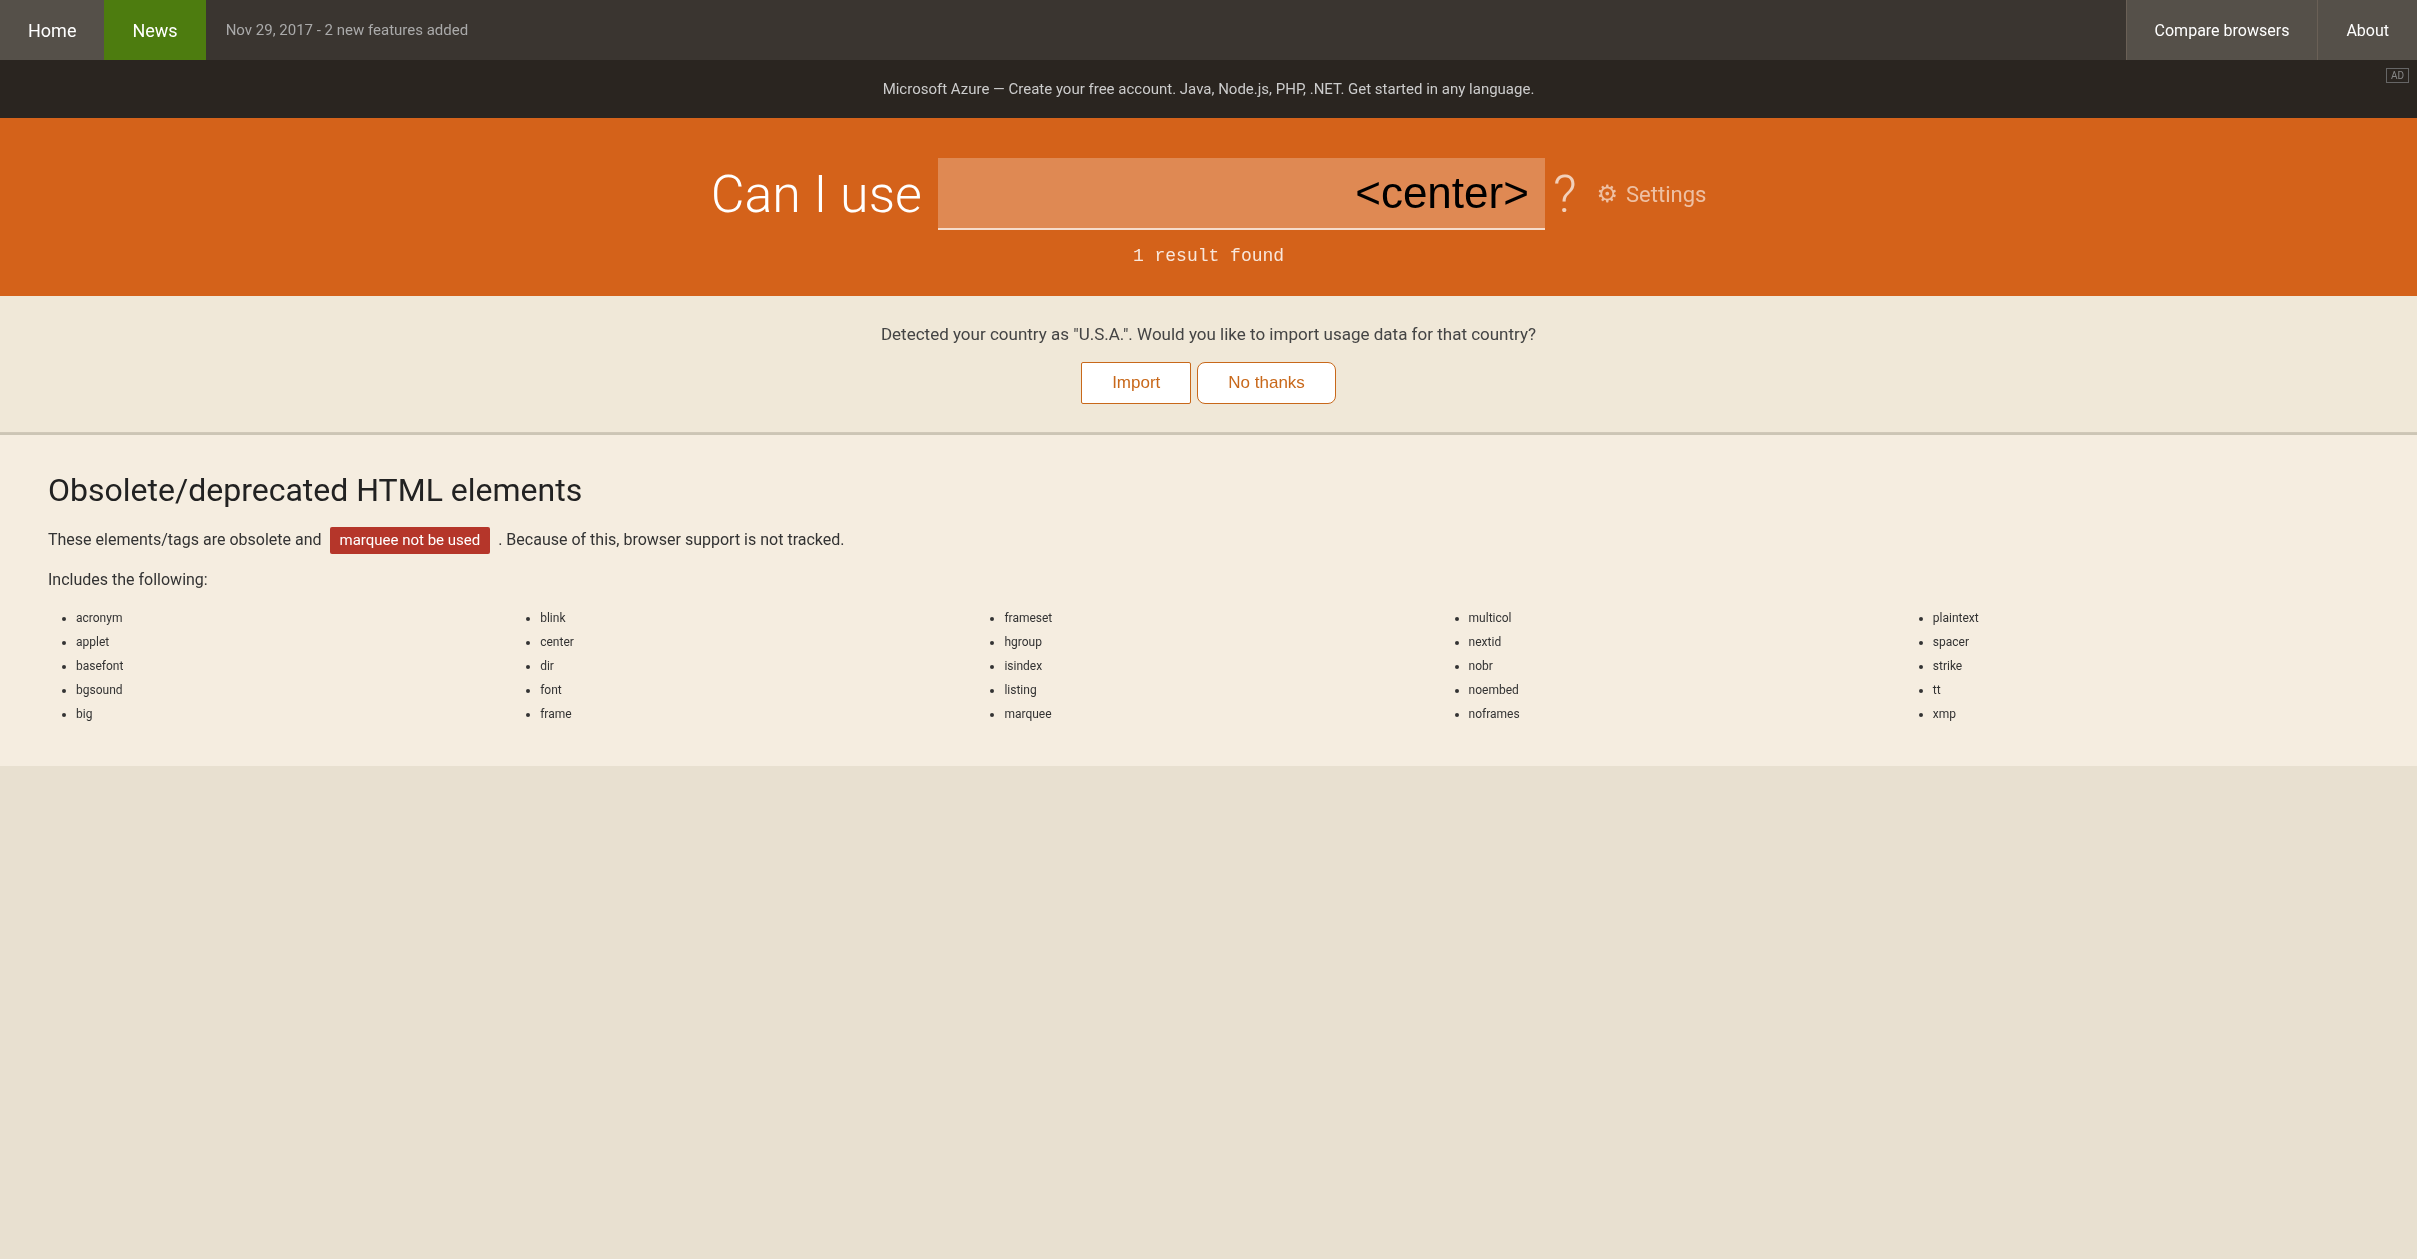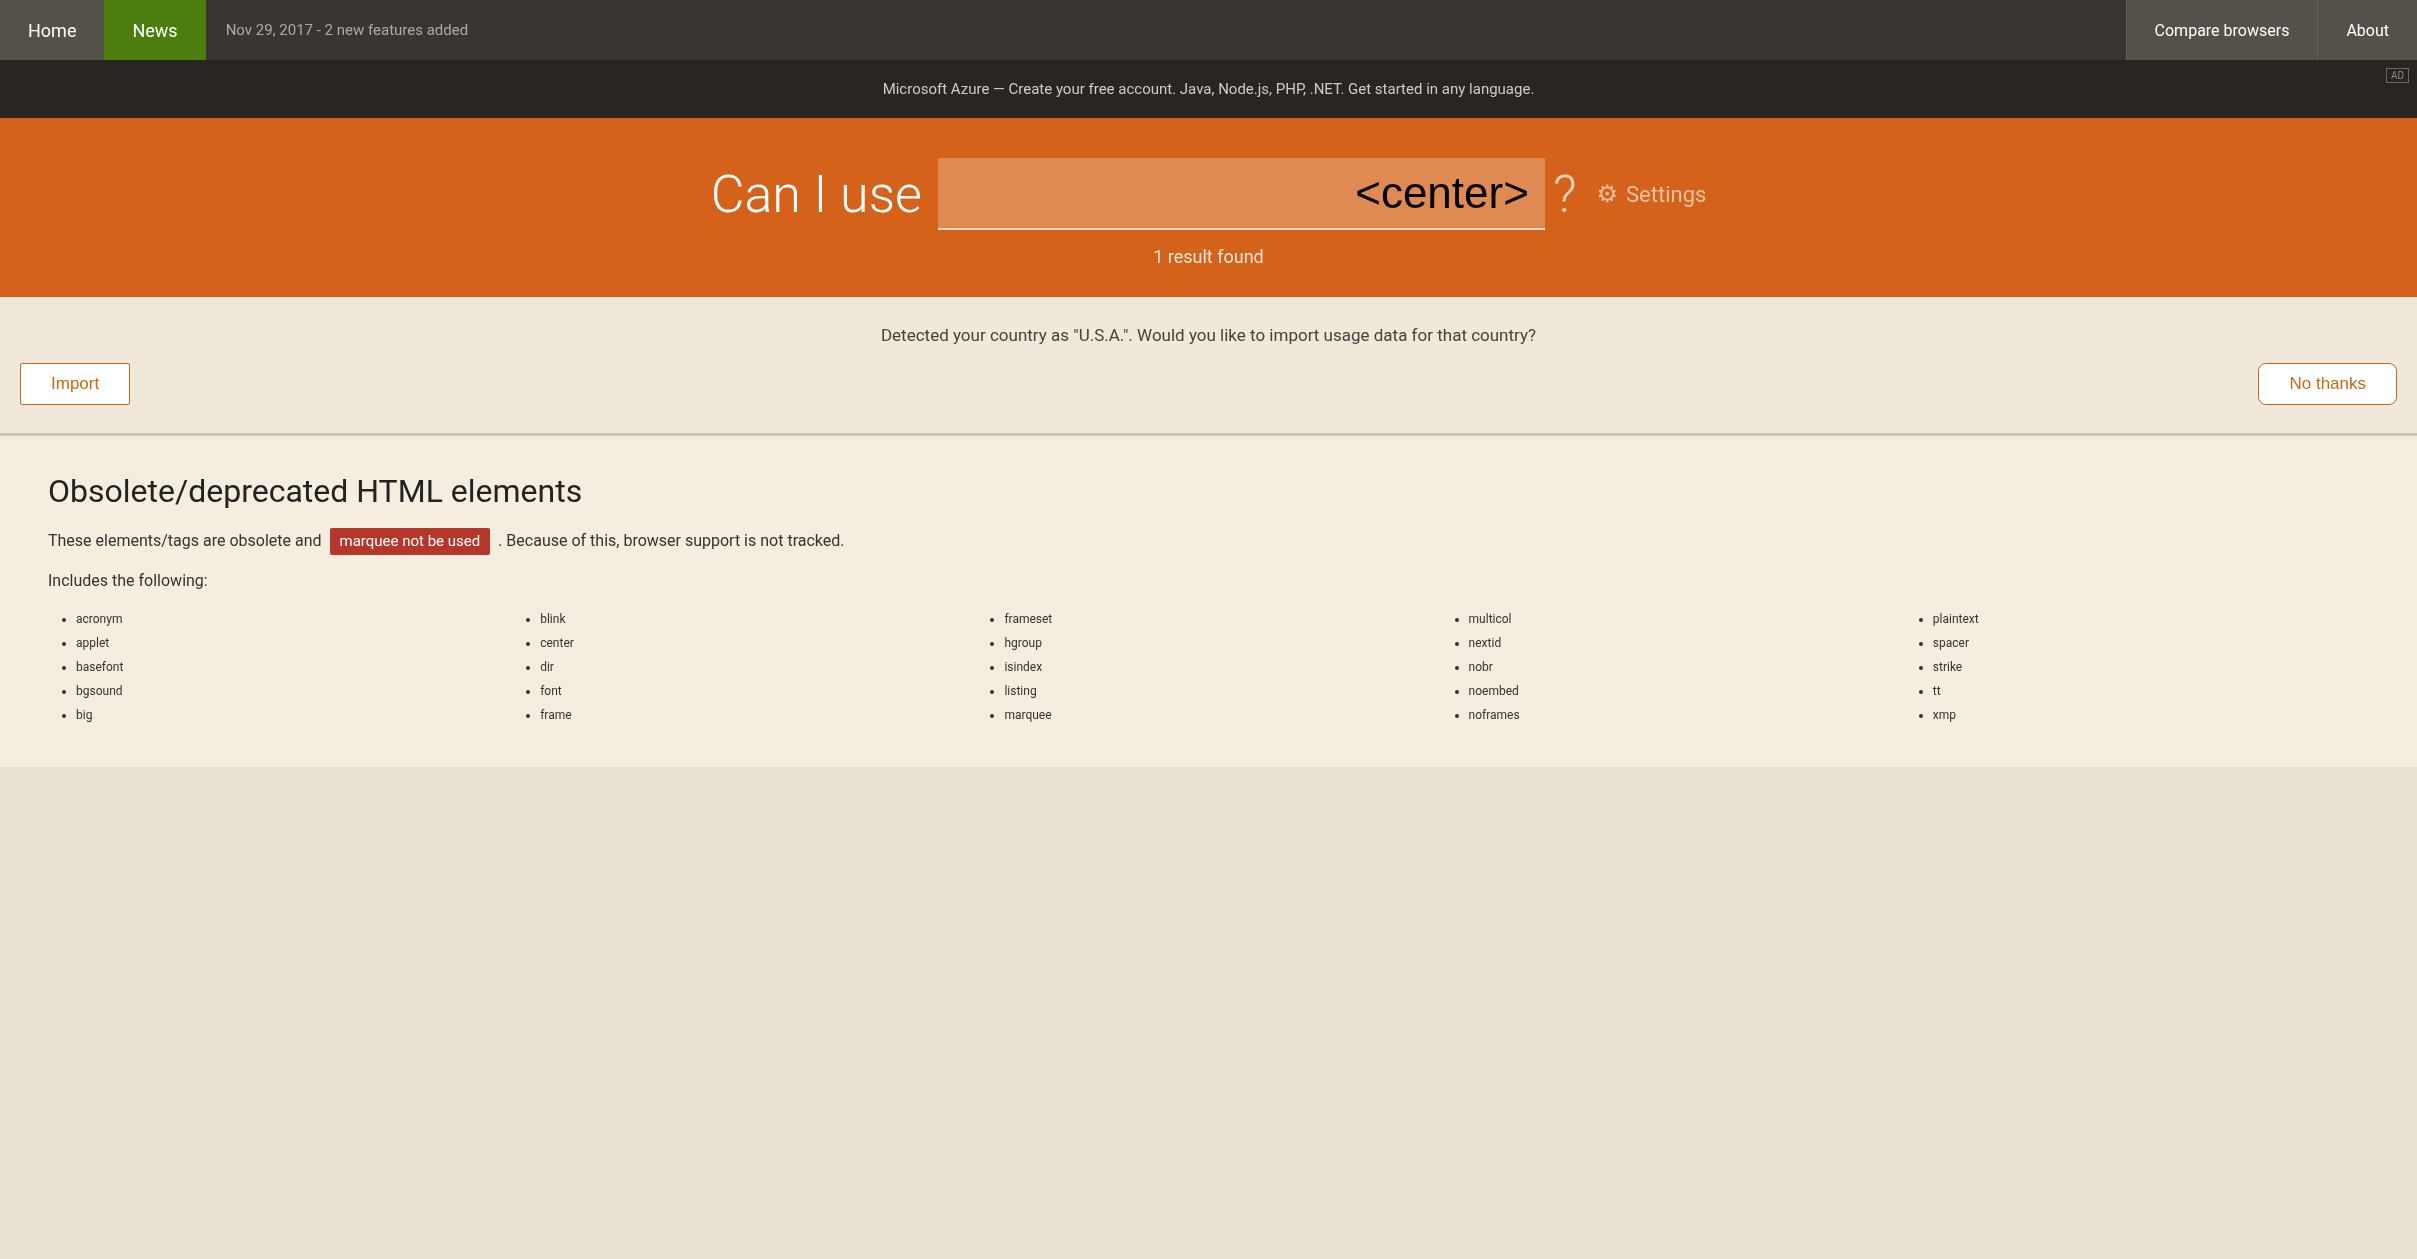--- a/index.html
+++ b/index.html
@@ -122,38 +122,39 @@
       font-size: 22px;
       margin-left: 20px;
       cursor: pointer;
     }
     .hero-settings .gear-icon {
       font-size: 24px;
     }
     .hero-result {
       color: rgba(255,255,255,0.85);
       font-size: 18px;
+      font-family: Liberation Mono, monospace;
     }
 
     
     .country-banner {
       background: #f0e8d8;
       border-bottom: 1px solid #d0c8b8;
       padding: 28px 20px;
       text-align: center;
     }
     .country-banner p {
       font-size: 17px;
       color: #444;
       margin-bottom: 18px;
     }
     .country-buttons {
       display: flex;
       gap: 6px;
-      justify-content: space-between;
+      justify-content: center;
     }
     .btn-import {
       background: #fff;
       border: 1px solid #c8681a;
       color: #c8681a;
       padding: 10px 30px;
       font-size: 17px;
       cursor: pointer;
       border-radius: 2px;
     }

